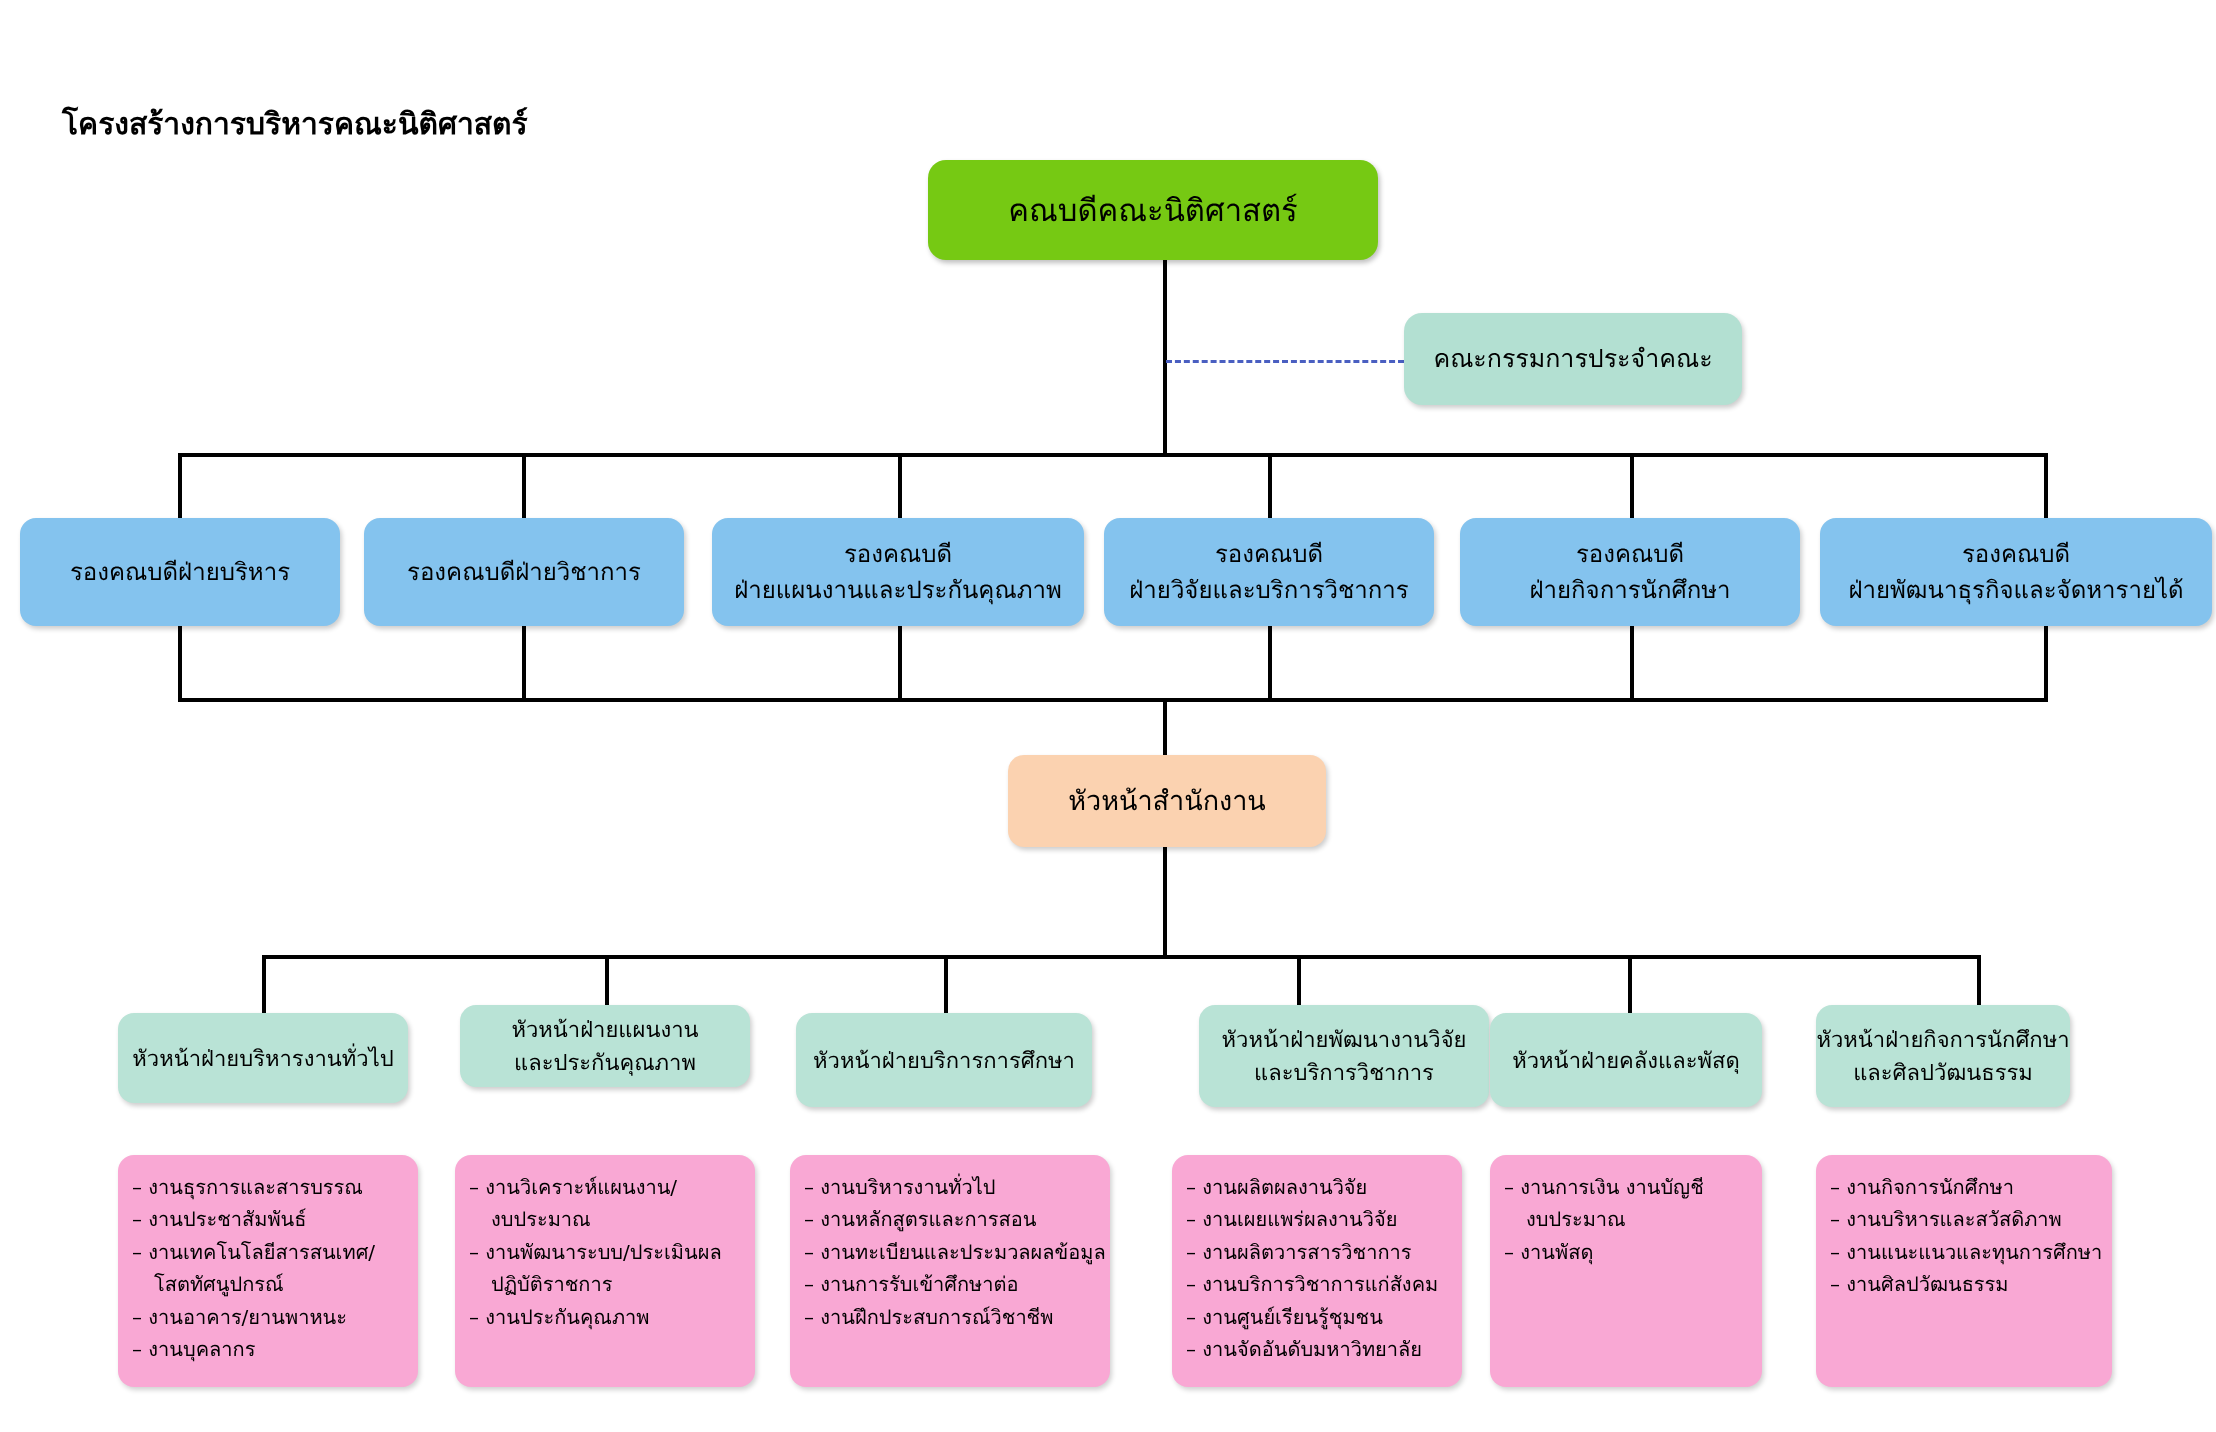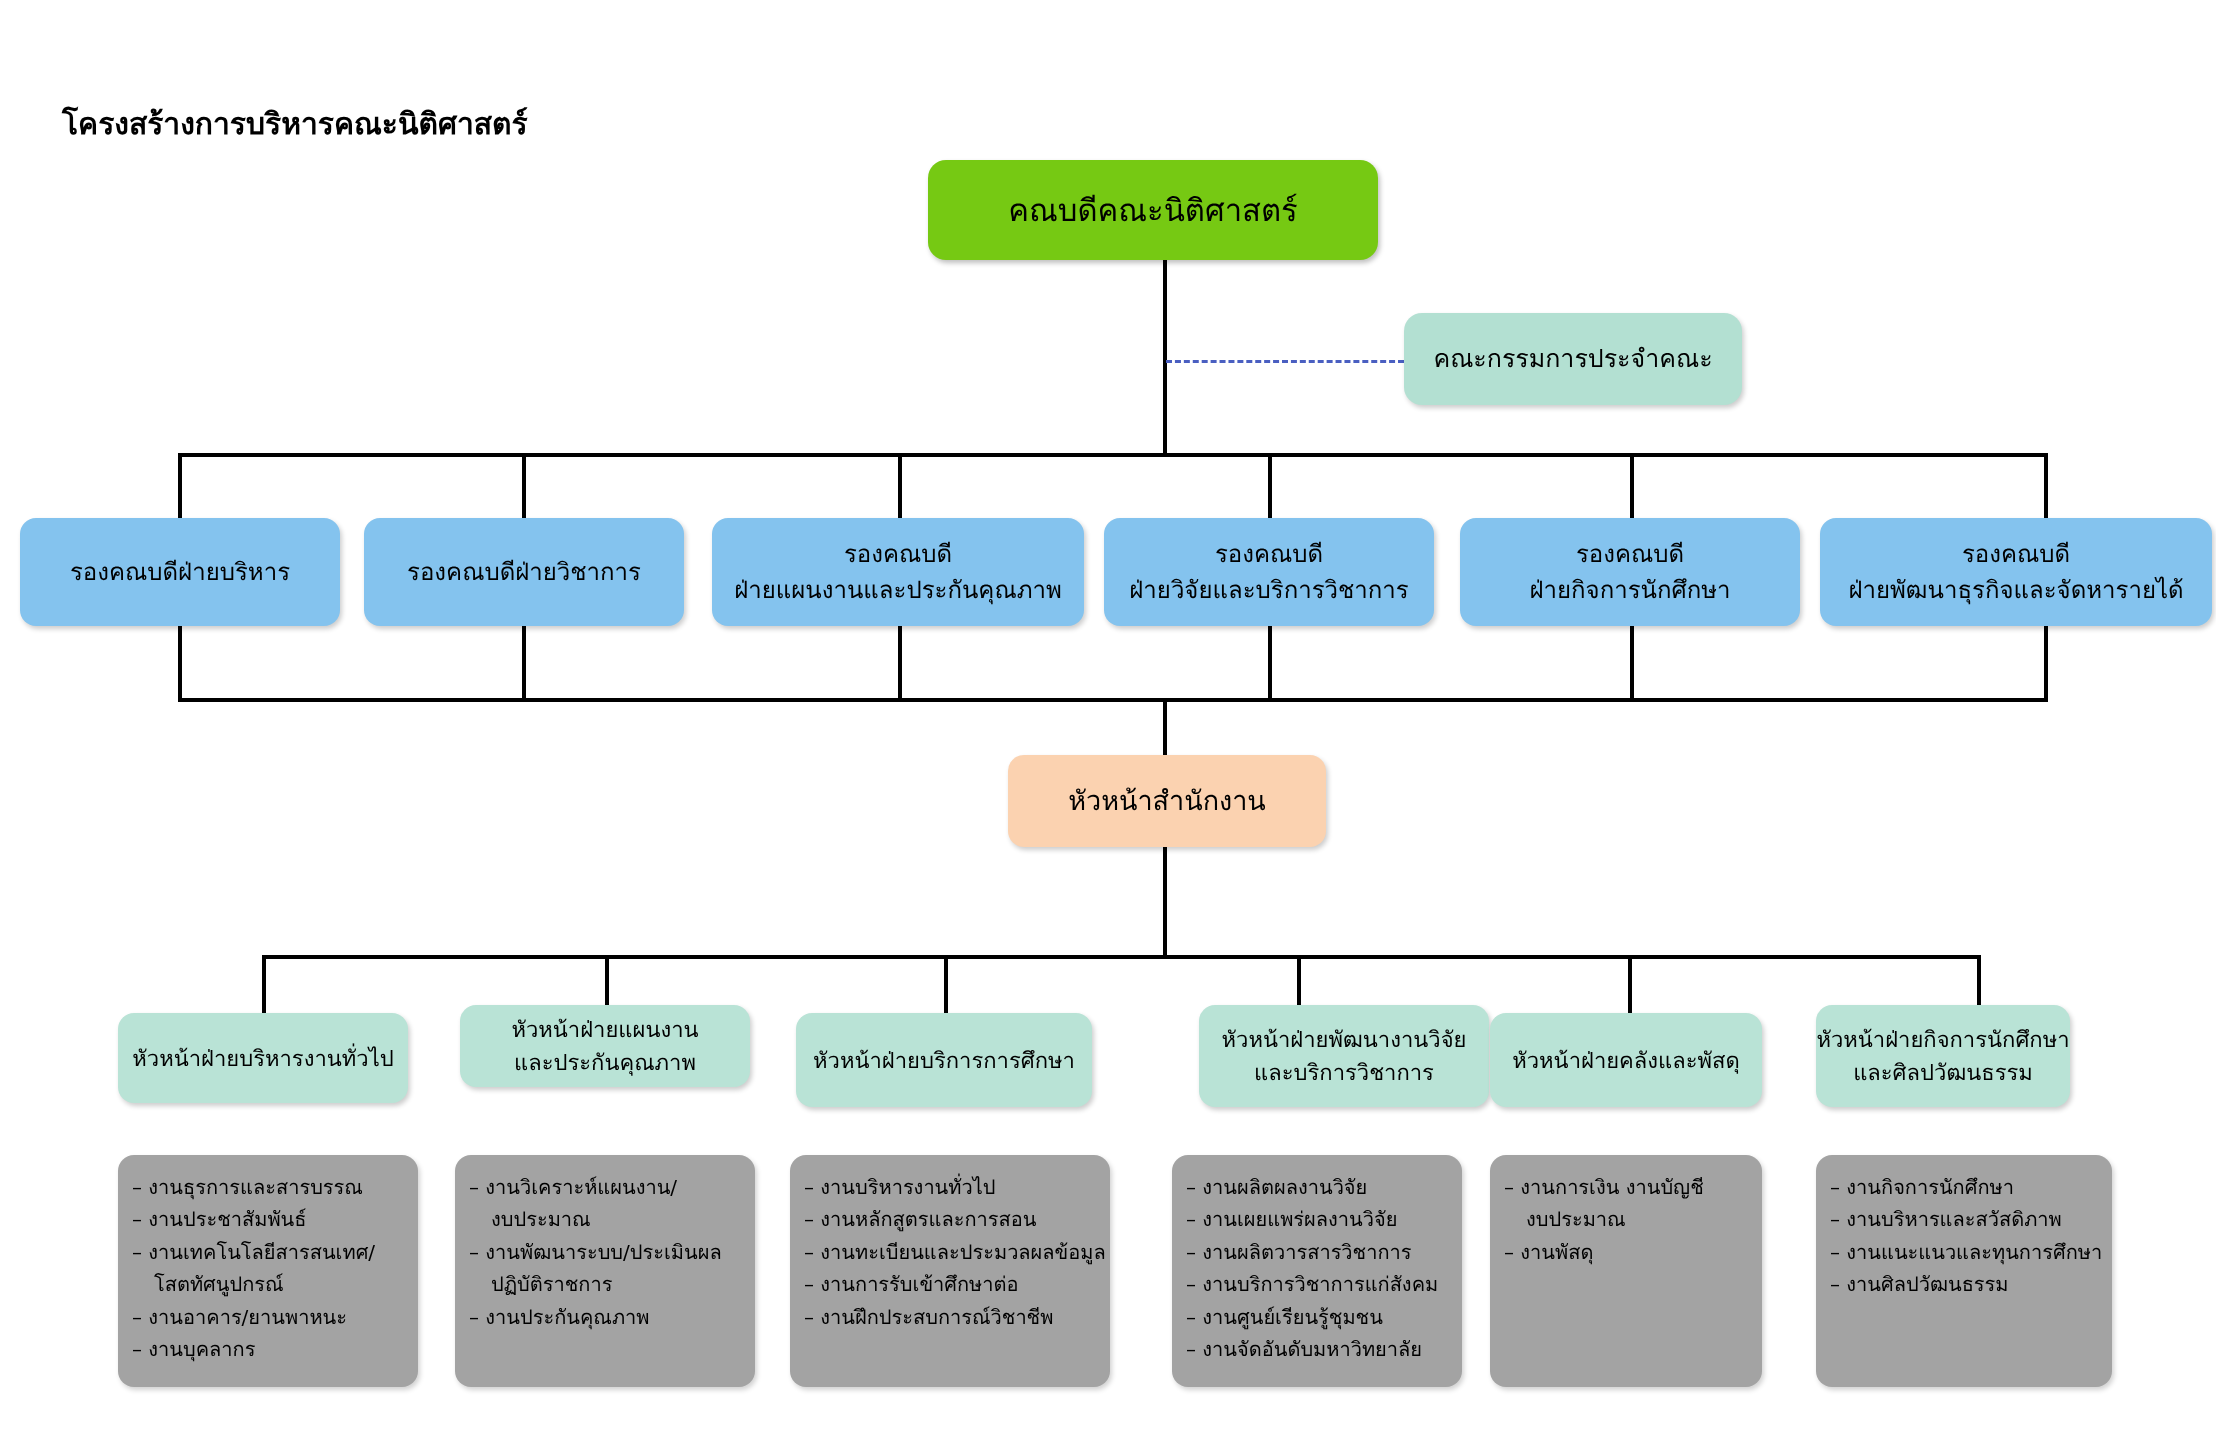--- a/index.html
+++ b/index.html
@@ -80,21 +80,21 @@
   .node-divhead {
     background: #b9e3d6;
     border-radius: 16px;
     font-size: 22px;
     box-shadow: 2px 3px 5px rgba(0,0,0,0.2);
   }
 
   .node-tasks {
     position: absolute;
     box-sizing: border-box;
-    background: #a3a3a3;
+    background: #f9a8d4;
     border-radius: 16px;
     padding: 16px 12px 16px 14px;
     font-size: 20px;
     line-height: 1.62;
     color: #000000;
     text-align: left;
     z-index: 3;
     box-shadow: 2px 3px 5px rgba(0,0,0,0.18);
   }
   .node-tasks .task-line {

